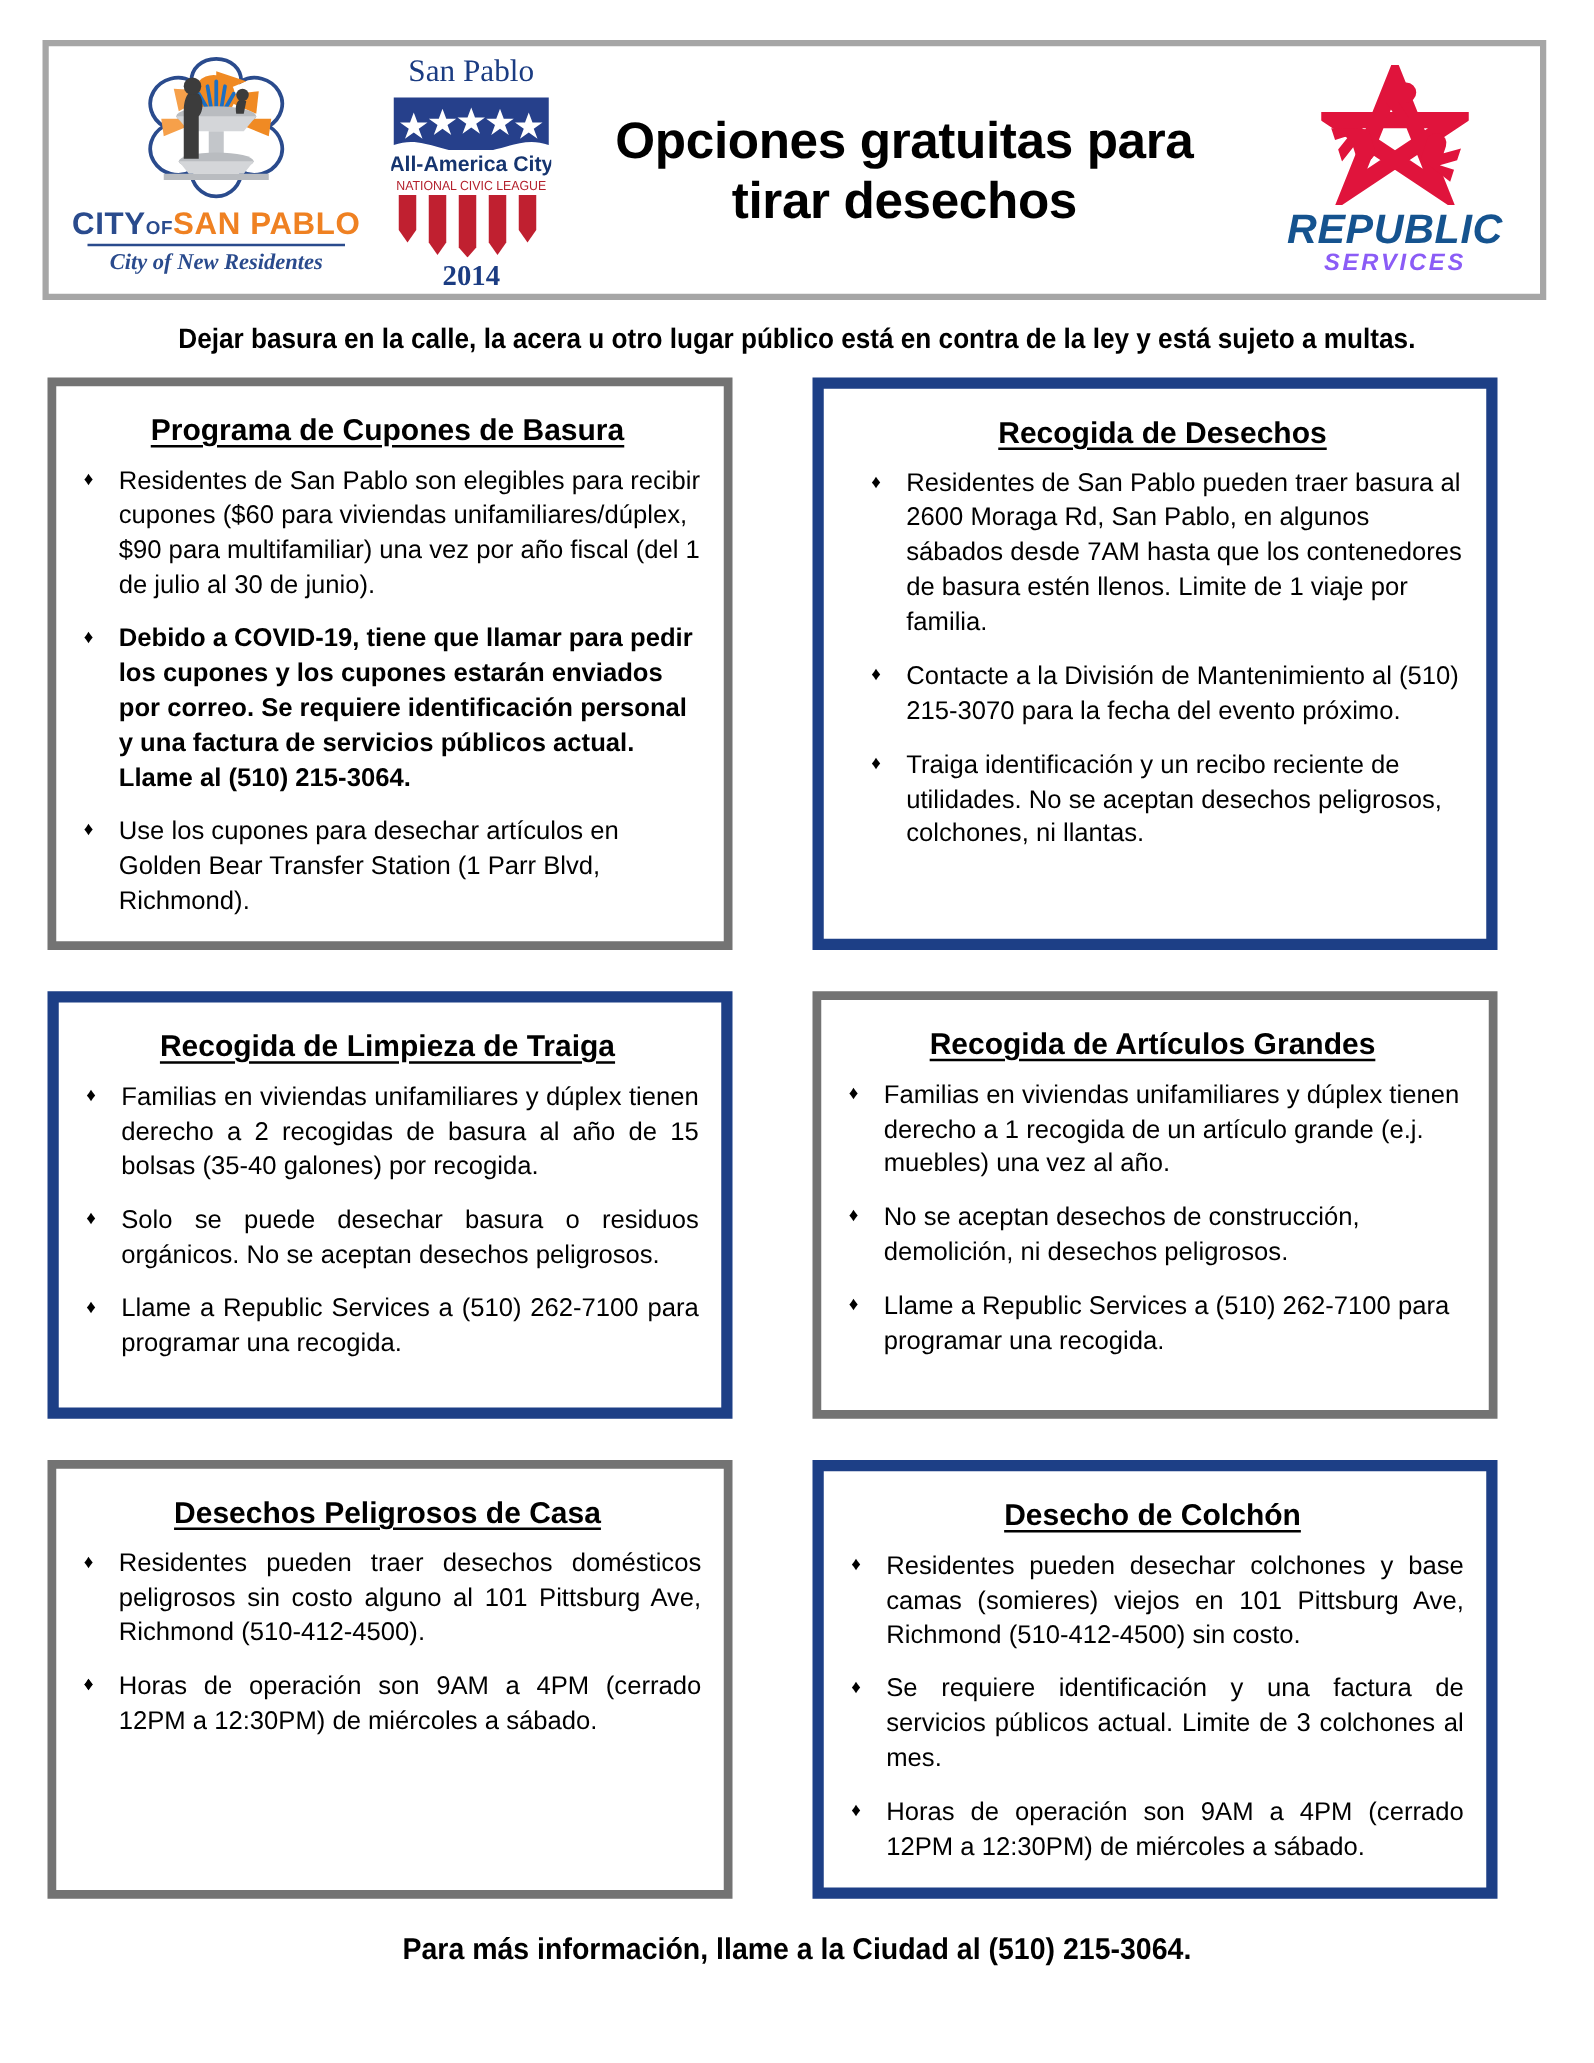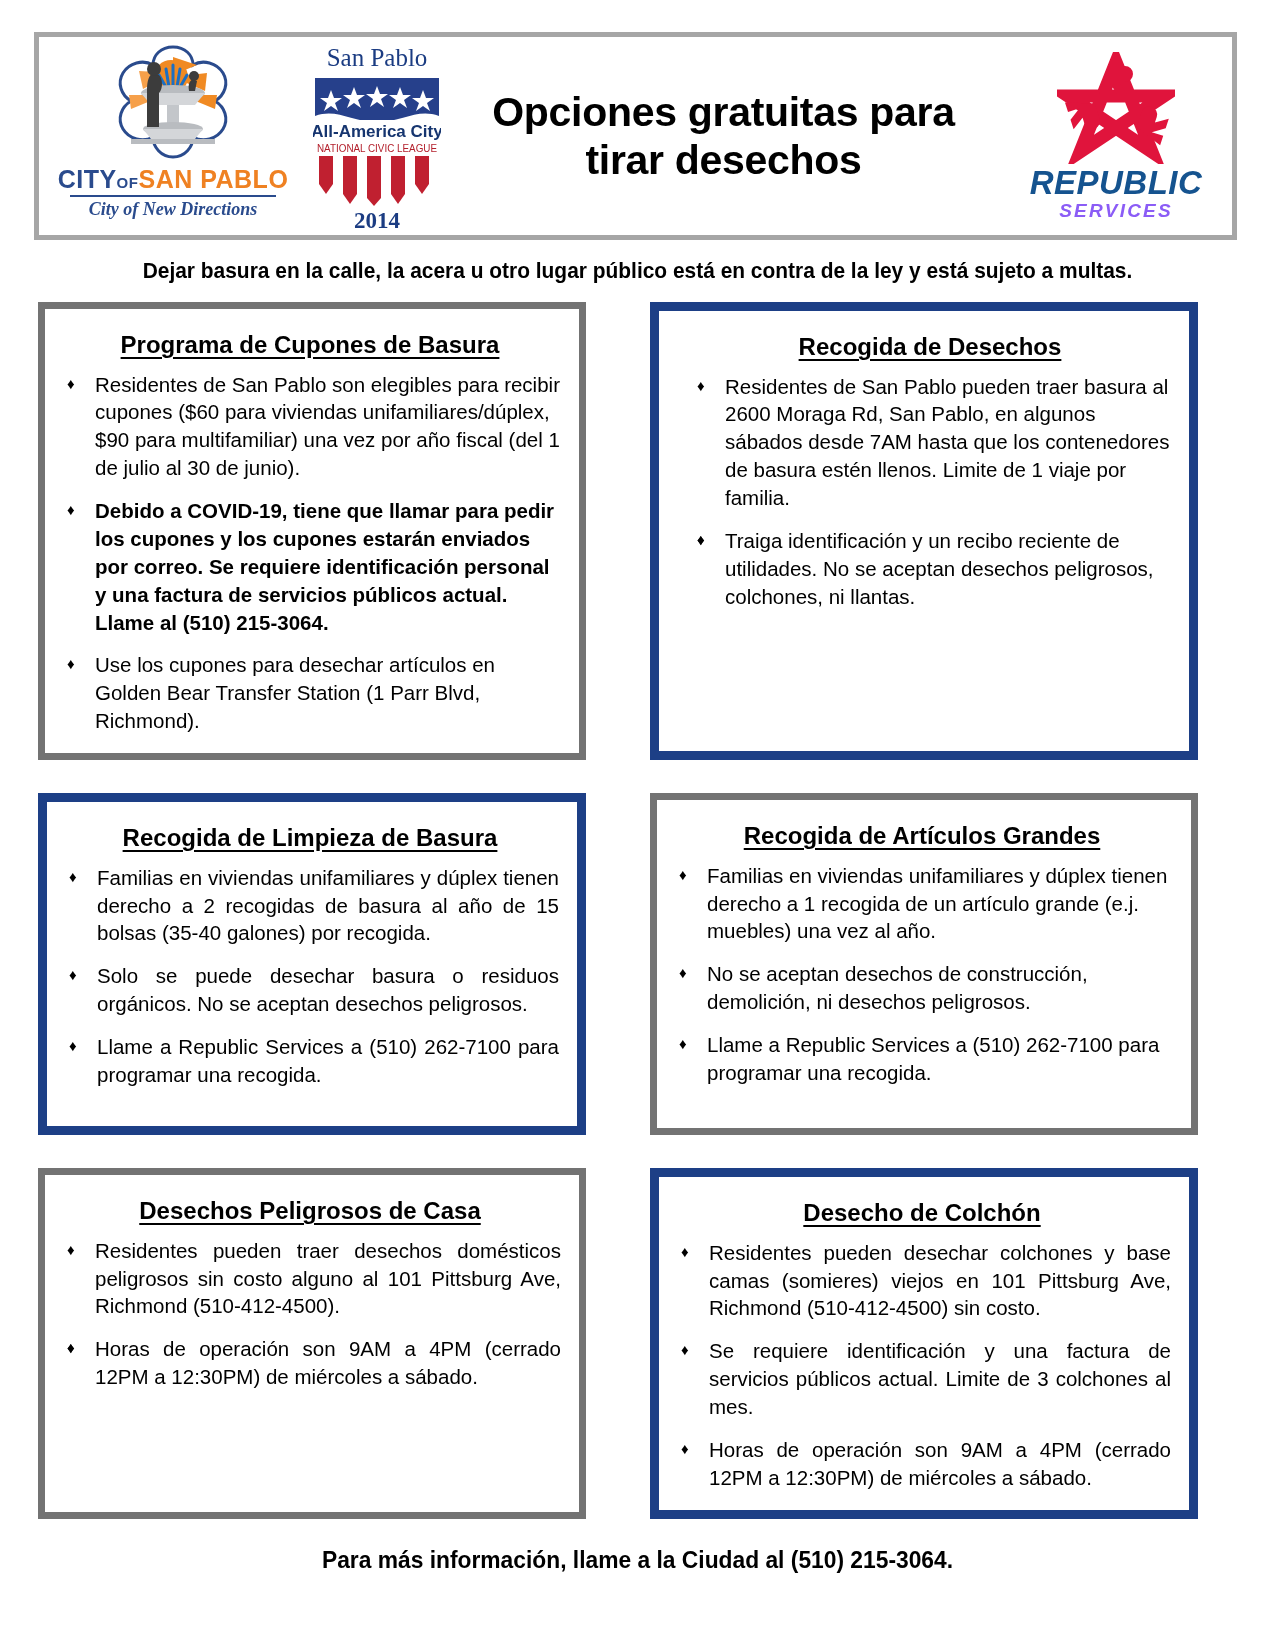--- a/index.html
+++ b/index.html
@@ -276,21 +276,21 @@
           <path d="M44 30 C40 32 38 38 38 46 L38 84 L50 84 L50 50 C54 46 54 36 50 32 Z" fill="#3c3c3c"></path>
           <circle cx="45" cy="26" r="7" fill="#3c3c3c"></circle>
           <path d="M84 36 C80 38 79 42 80 48 L86 48 L88 38 Z" fill="#3c3c3c"></path>
           <circle cx="85" cy="33" r="5" fill="#3c3c3c"></circle>
         </svg>
       </div>
       <div class="sp-wordmark">
         <span class="city">CITY</span><span class="of">OF</span><span class="sanpablo">SAN PABLO</span>
       </div>
       <div class="sp-rule"></div>
-      <div class="sp-tagline">City of New Directions</div>
+      <div class="sp-tagline">City of New Residentes</div>
     </div>
 
     <div class="aac-badge">
       <div class="aac-title">San Pablo</div>
       <div class="aac-shield">
         <svg viewBox="0 0 128 134" width="128" height="134" aria-hidden="true">
 
           <path d="M2 6 L126 6 L126 44 C104 36 90 50 64 50 C38 50 24 36 2 44 Z" fill="#26408b"></path>
           <g fill="#ffffff">
             <polygon points="18,18 21,26 29,26 22,31 25,39 18,34 11,39 14,31 7,26 15,26"></polygon>
@@ -347,26 +347,26 @@
         <ul class="bullets">
           <li class=""><span class="bullet-glyph">♦</span><span>Residentes de San Pablo son elegibles para recibir cupones ($60 para viviendas unifamiliares/dúplex, $90 para multifamiliar) una vez por año fiscal (del 1 de julio al 30 de junio).</span></li>
           <li class="bold"><span class="bullet-glyph">♦</span><span>Debido a COVID-19, tiene que llamar para pedir los cupones y los cupones estarán enviados por correo. Se requiere identificación personal y una factura de servicios públicos actual. Llame al (510) 215-3064.</span></li>
           <li class=""><span class="bullet-glyph">♦</span><span>Use los cupones para desechar artículos en Golden Bear Transfer Station (1 Parr Blvd, Richmond).</span></li>
         </ul>
       </div>
       <div class="box blue h2">
         <div class="box-title">Recogida de Desechos</div>
         <ul class="bullets">
           <li class=""><span class="bullet-glyph">♦</span><span>Residentes de San Pablo pueden traer basura al 2600 Moraga Rd, San Pablo, en algunos sábados desde 7AM hasta que los contenedores de basura estén llenos. Limite de 1 viaje por familia.</span></li>
-          <li class=""><span class="bullet-glyph">♦</span></li>
+          <li class=""><span class="bullet-glyph">♦</span><span>Contacte a la División de Mantenimiento al (510) 215-3070 para la fecha del evento próximo.</span></li>
           <li class=""><span class="bullet-glyph">♦</span><span>Traiga identificación y un recibo reciente de utilidades. No se aceptan desechos peligrosos, colchones, ni llantas.</span></li>
         </ul>
       </div>
       <div class="box blue h3 just">
-        <div class="box-title">Recogida de Limpieza de Basura</div>
+        <div class="box-title">Recogida de Limpieza de Traiga</div>
         <ul class="bullets">
           <li class=""><span class="bullet-glyph">♦</span><span>Familias en viviendas unifamiliares y dúplex tienen derecho a 2 recogidas de basura al año de 15 bolsas (35-40 galones) por recogida.</span></li>
           <li class=""><span class="bullet-glyph">♦</span><span>Solo se puede desechar basura o residuos orgánicos. No se aceptan desechos peligrosos.</span></li>
           <li class=""><span class="bullet-glyph">♦</span><span>Llame a Republic Services a (510) 262-7100 para programar una recogida.</span></li>
         </ul>
       </div>
       <div class="box orange h4">
         <div class="box-title">Recogida de Artículos Grandes</div>
         <ul class="bullets">
           <li class=""><span class="bullet-glyph">♦</span><span>Familias en viviendas unifamiliares y dúplex tienen derecho a 1 recogida de un artículo grande (e.j. muebles) una vez al año.</span></li>

